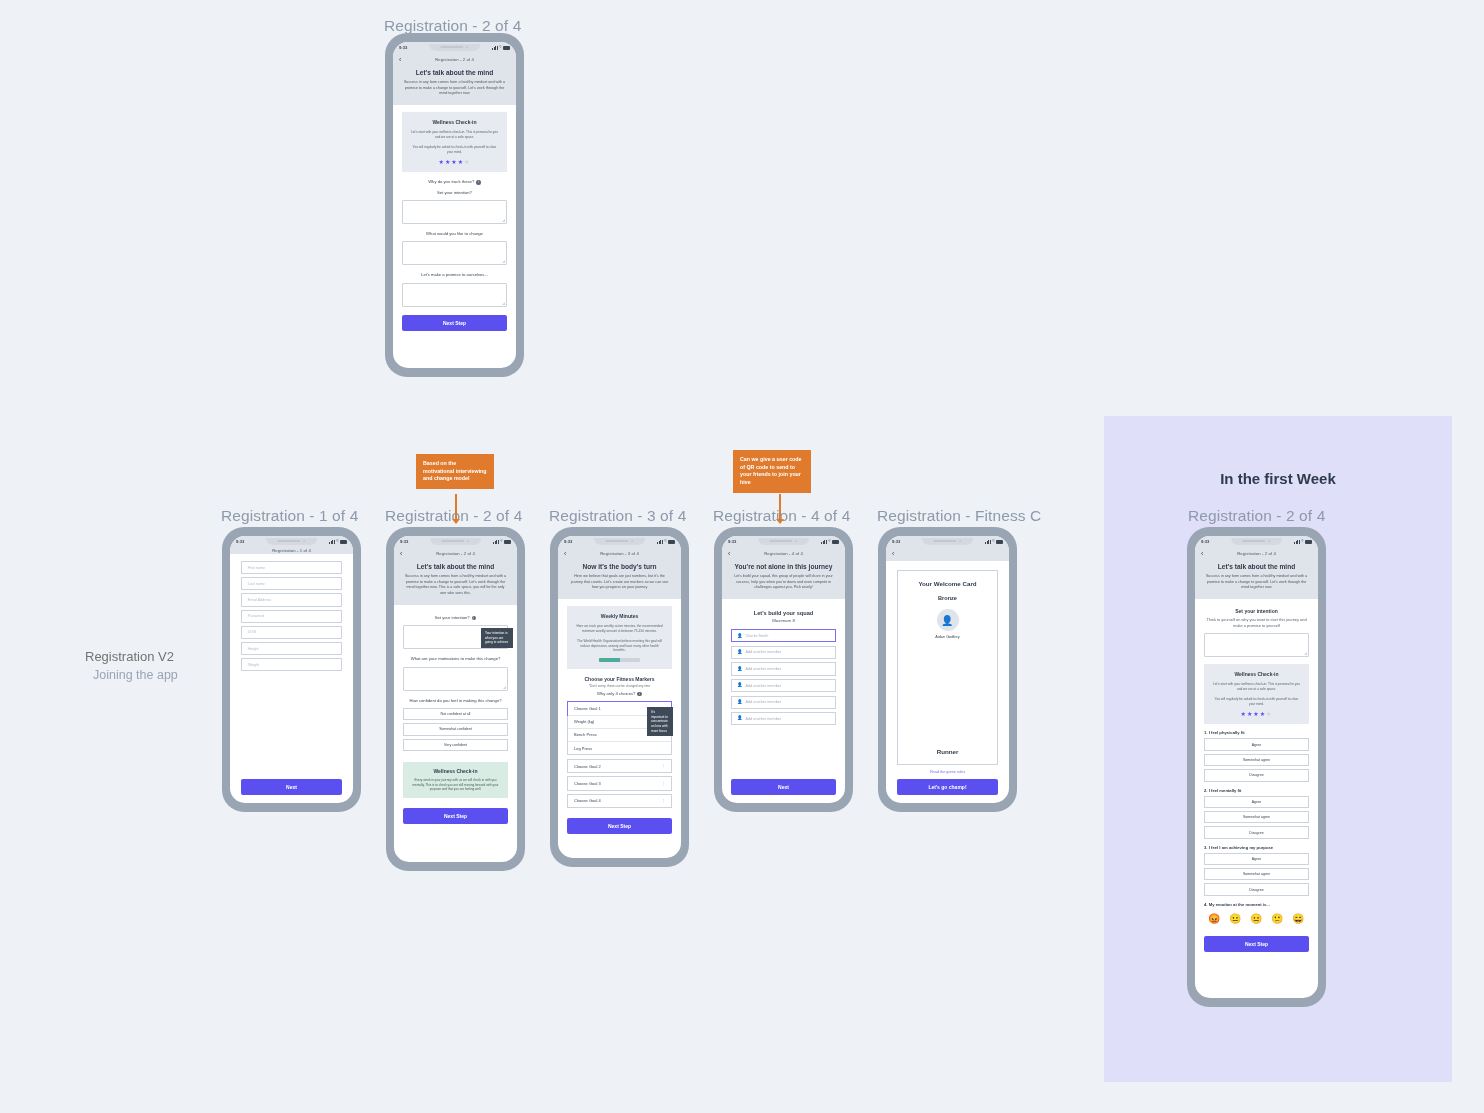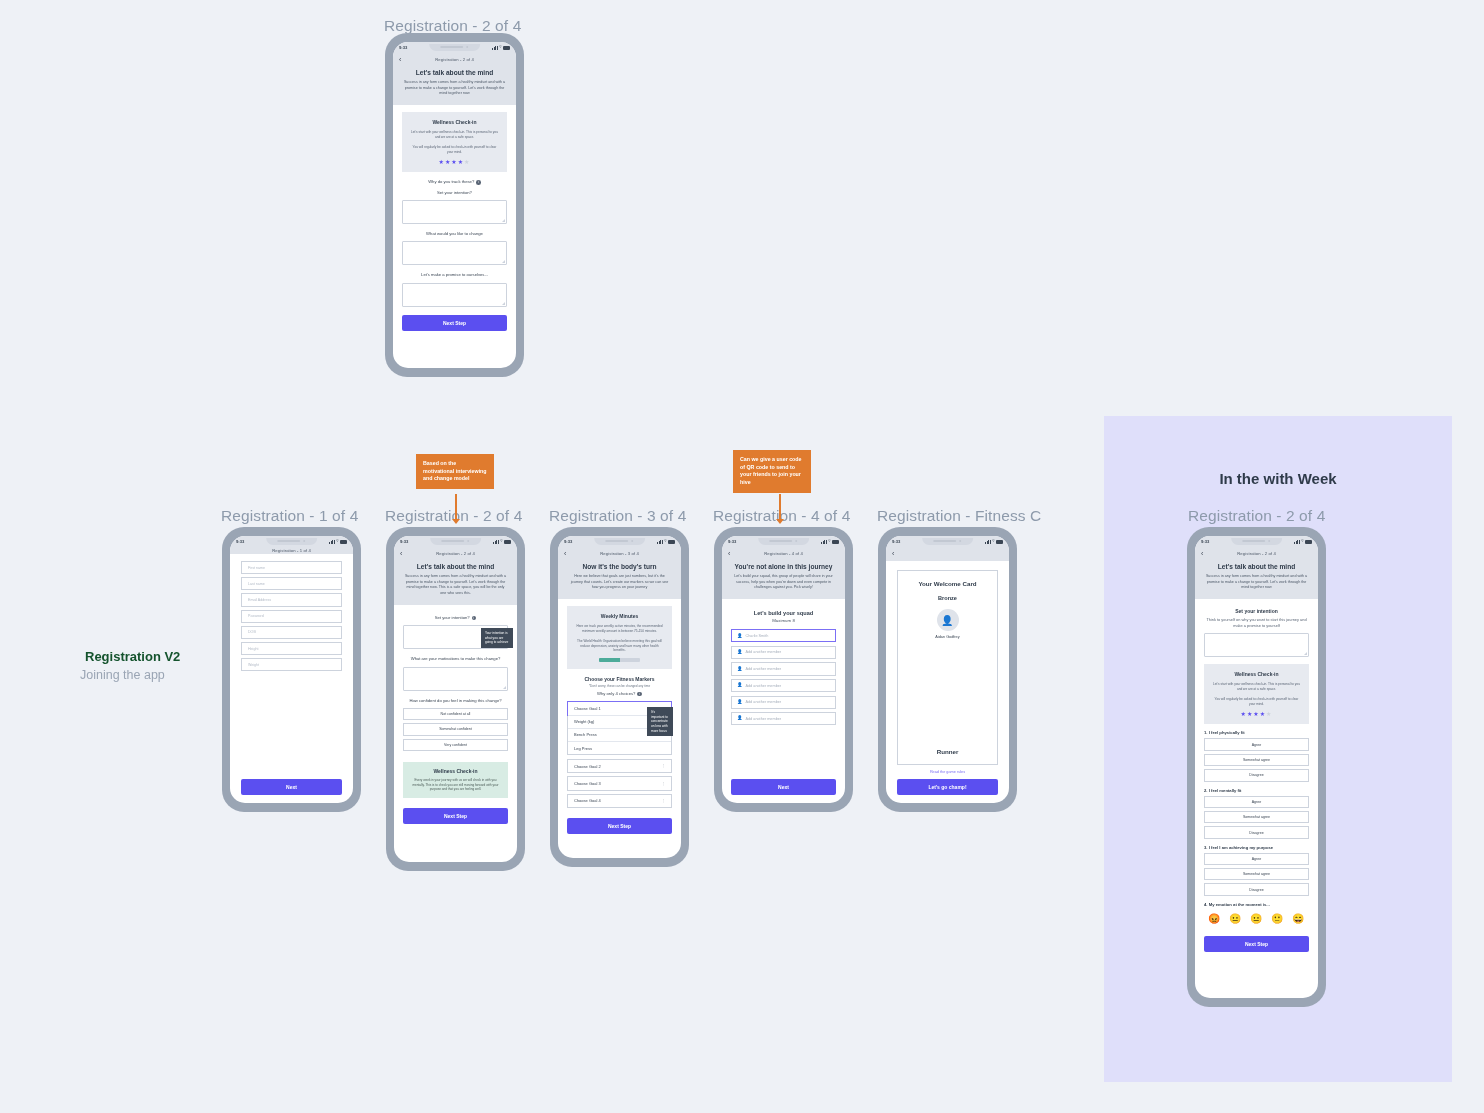--- a/index.html
+++ b/index.html
@@ -23,22 +23,22 @@
     font-size: 15px; font-weight: bold; color: #2f3b4a;
   }
 
   
   .frame-caption {
     font-size: 15.5px; color: #8d9aab; font-weight: normal;
     white-space: nowrap; letter-spacing: 0.1px;
   }
 
   
-  .proj-title { left: 85px; top: 649px; font-size: 13px; font-weight: bold; color: #14532d; }
-  .proj-sub   { left: 80px; top: 668px; font-size: 12.5px; color: #9aa5b4; }
+  .proj-title { left: 85px; top: 649px; font-size: 13px; font-weight: normal; color: #737373; }
+  .proj-sub   { left: 93px; top: 668px; font-size: 12.5px; color: #9aa5b4; }
 
   
   .phone {
     background: #9aa5b4;
     border-radius: 22px;
     padding: 9px 8px;
   }
   .phone-inner {
     background: #ffffff;
     border-radius: 15px;
@@ -206,21 +206,21 @@
     border-top: 5px solid #e07b2e;
   }
 
   .qnum { font-size: 4.2px; color: #2f3b4a; font-weight: bold; margin: 6px 0 3px; }
   .emoji-row { display: flex; justify-content: space-between; padding: 3px 4px 0; font-size: 10px; }
 </style>
 </head>
 <body>
 
 <div class="abs week-panel"></div>
-<div class="abs week-title">In the with Week</div>
+<div class="abs week-title">In the first Week</div>
 
 <div class="abs proj-title">Registration V2</div>
 <div class="abs proj-sub">Joining the app</div>
 
 <div class="abs frame-caption" style="left:384px; top:17px;">Registration - 2 of 4</div>
 <div class="abs frame-caption" style="left:221px; top:507px;">Registration - 1 of 4</div>
 <div class="abs frame-caption" style="left:385px; top:507px;">Registration - 2 of 4</div>
 <div class="abs frame-caption" style="left:549px; top:507px;">Registration - 3 of 4</div>
 <div class="abs frame-caption" style="left:713px; top:507px;">Registration - 4 of 4</div>
 <div class="abs frame-caption" style="left:877px; top:507px;">Registration - Fitness C</div>

